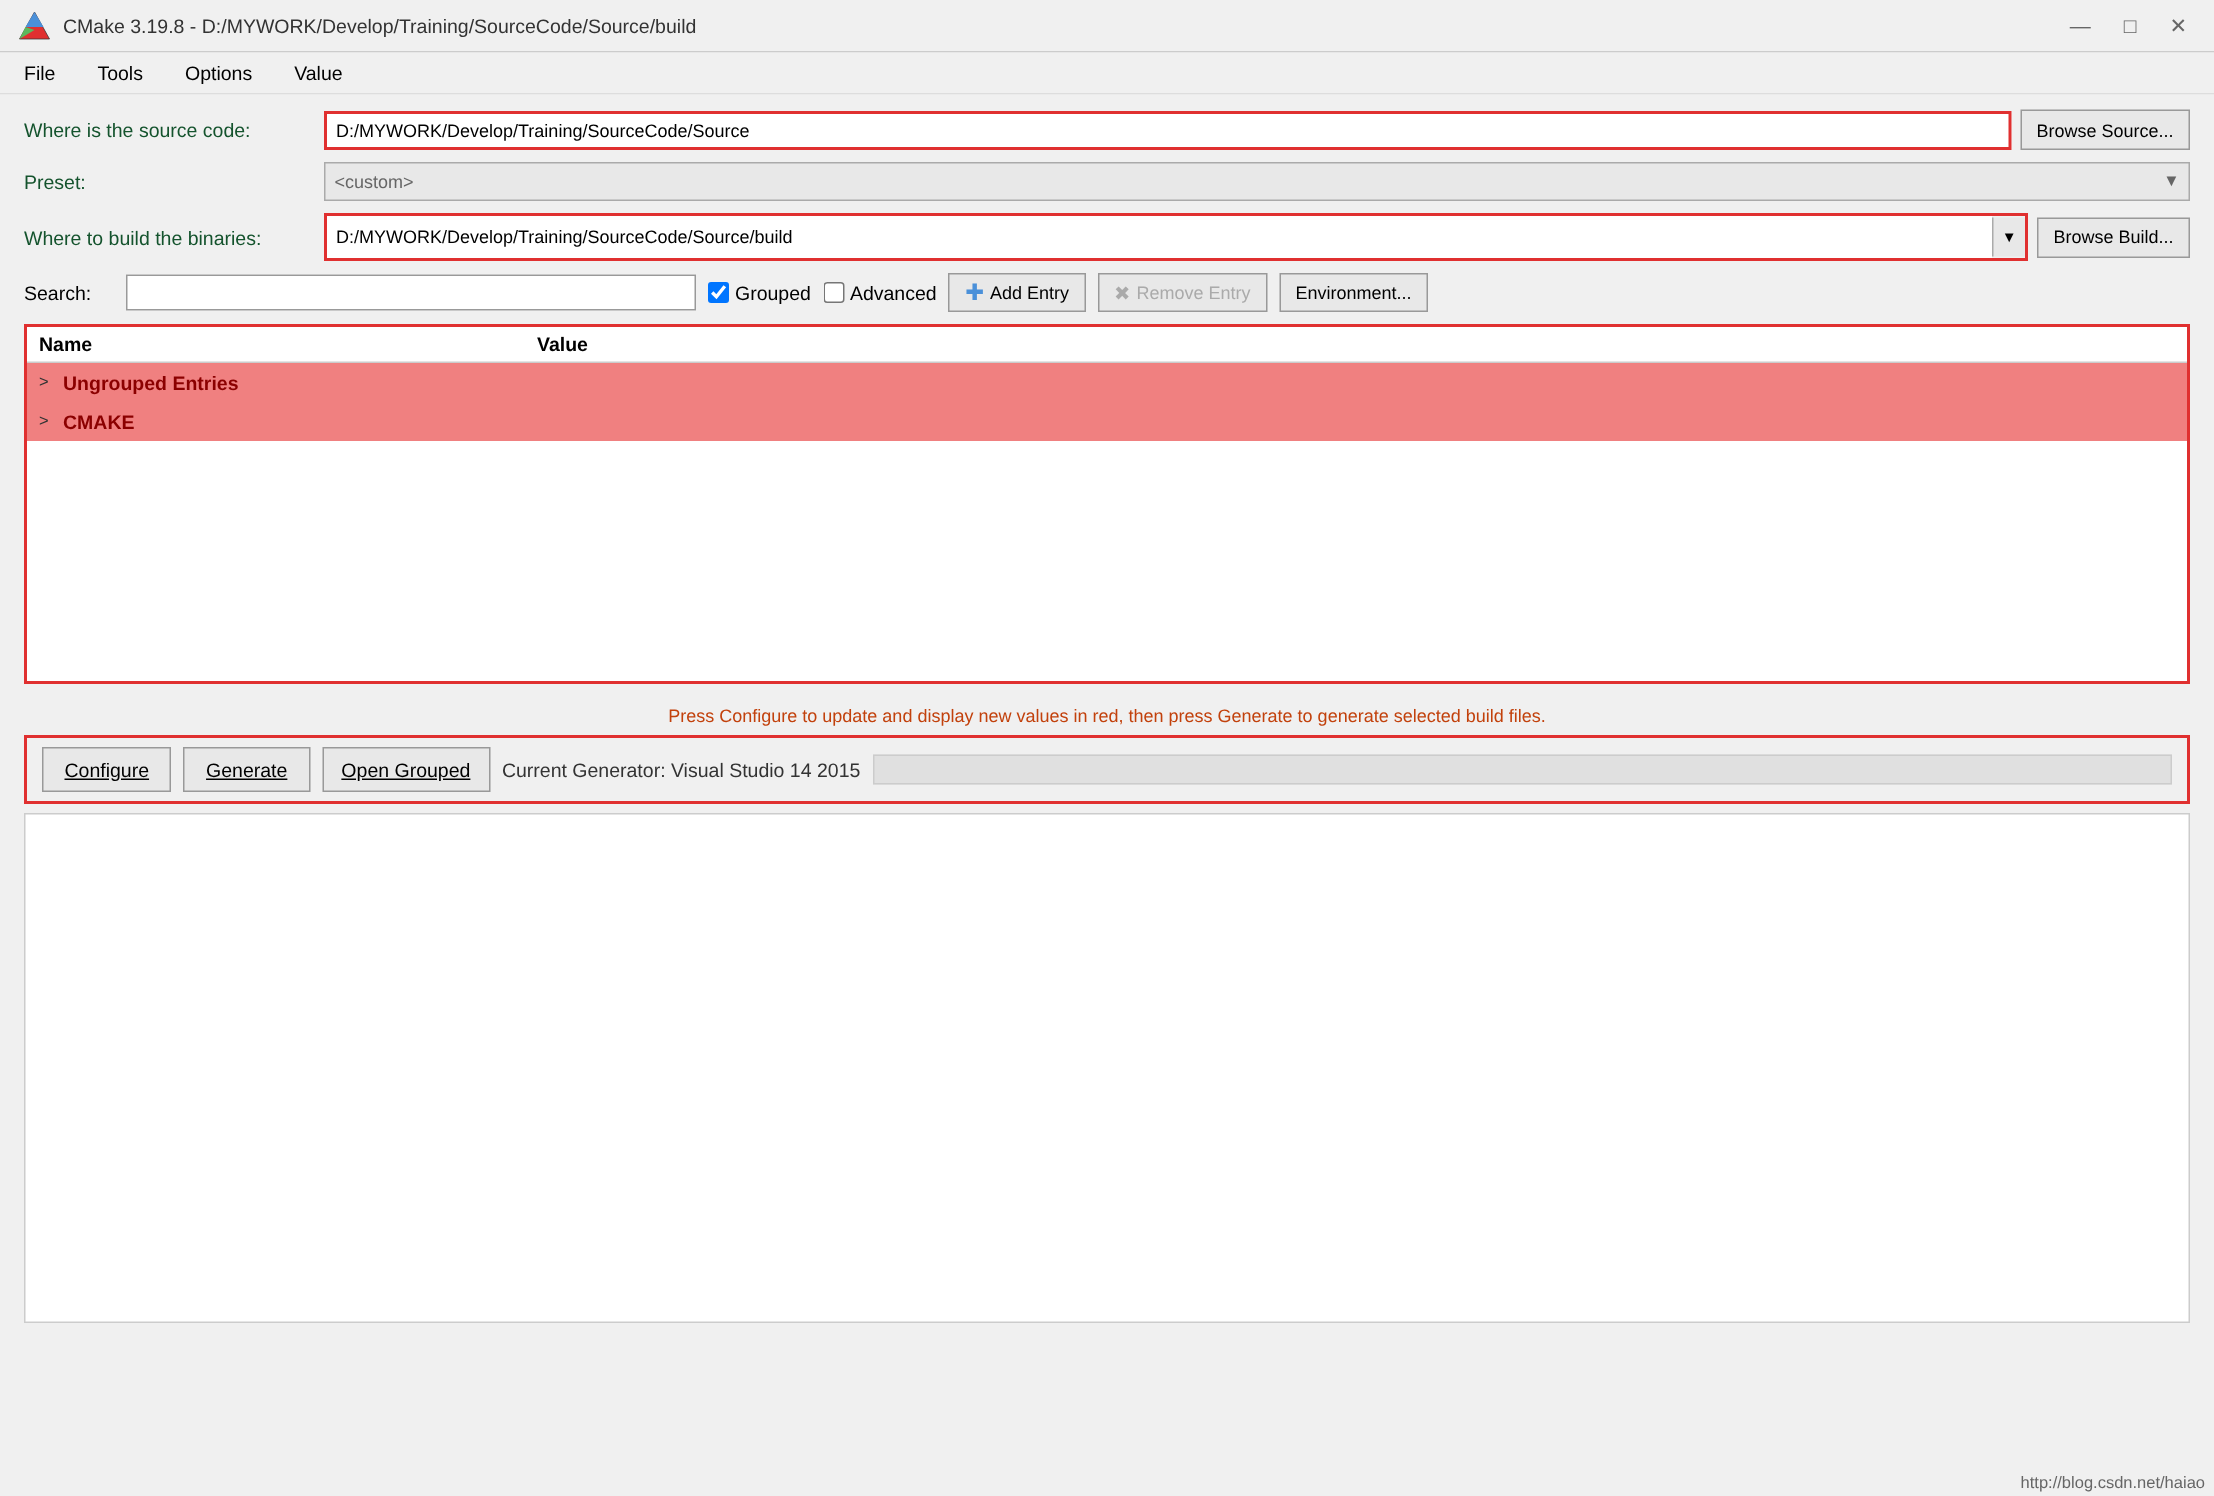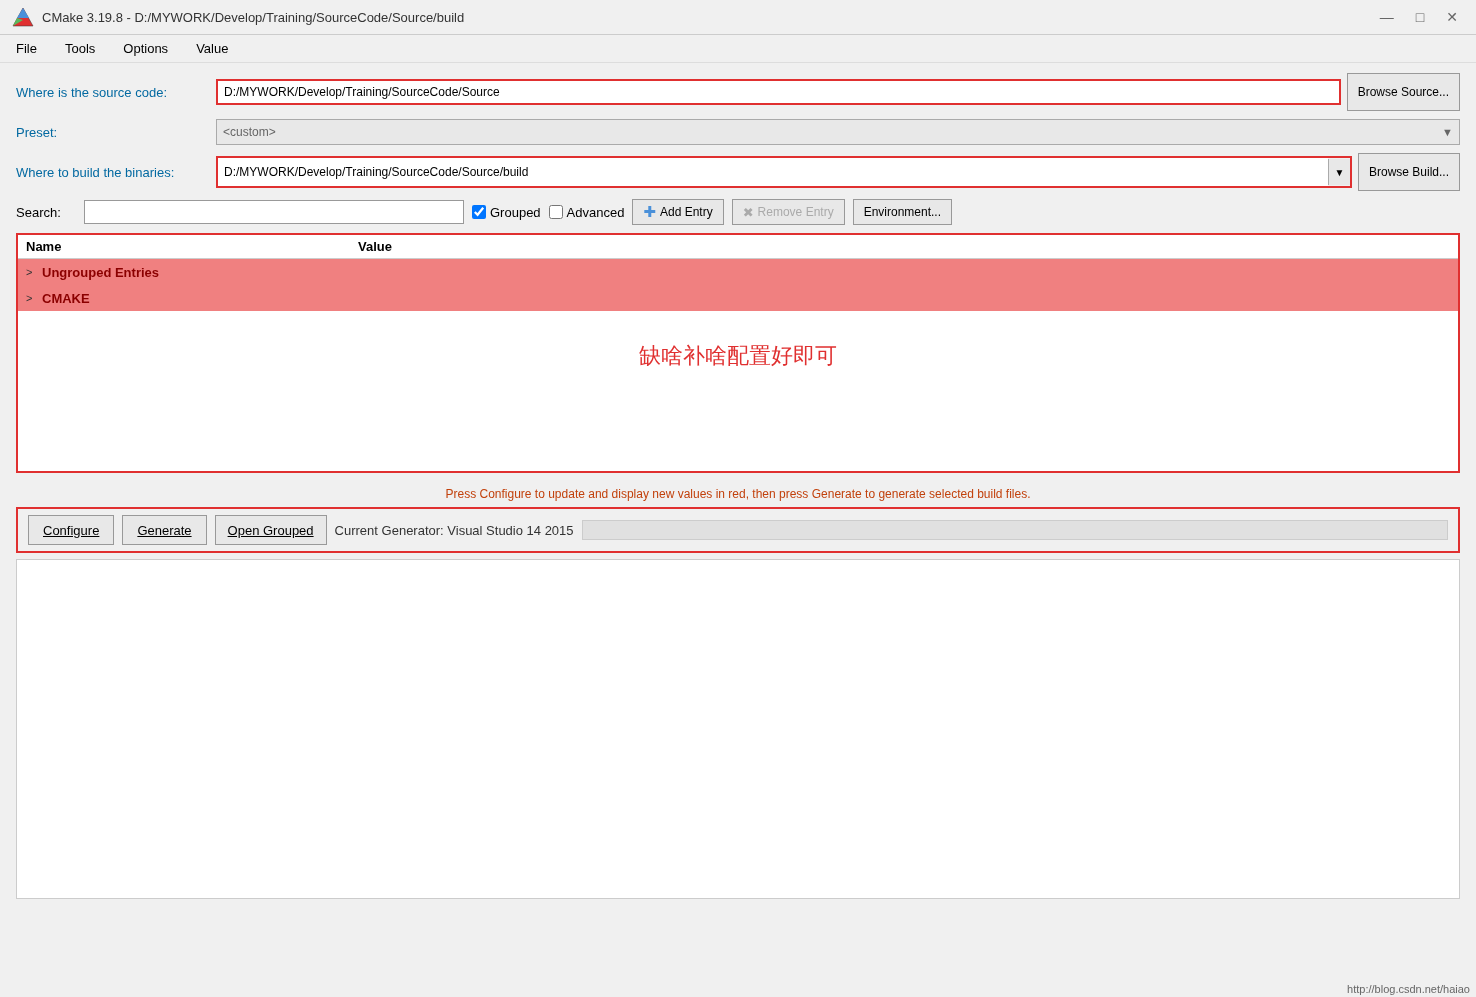--- a/index.html
+++ b/index.html
@@ -61,21 +61,21 @@
       padding: 10px 16px;
     }
     .form-row {
       display: flex;
       align-items: center;
       margin-bottom: 8px;
     }
     .form-label {
       min-width: 200px;
       font-size: 13px;
-      color: #0369a1;
+      color: #14532d;
     }
     .form-input {
       flex: 1;
       height: 26px;
       border: 1px solid #999;
       padding: 2px 6px;
       font-size: 12px;
       background: #fff;
       outline: none;
     }
@@ -89,21 +89,21 @@
       padding: 2px 6px;
       font-size: 12px;
       background: #e8e8e8;
       color: #666;
       display: flex;
       align-items: center;
       justify-content: space-between;
     }
     .browse-btn {
       margin-left: 6px;
-      height: 38px;
+      height: 27px;
       padding: 0 10px;
       font-size: 12px;
       background: #e8e8e8;
       border: 1px solid #999;
       cursor: pointer;
       white-space: nowrap;
     }
     .build-input-wrapper {
       flex: 1;
       display: flex;
@@ -370,21 +370,20 @@
     </div>
     <div class="table-row">
       <span class="row-expand">&gt;</span>
       <span class="row-name">Ungrouped Entries</span>
     </div>
     <div class="table-row">
       <span class="row-expand">&gt;</span>
       <span class="row-name">CMAKE</span>
     </div>
 
-    <div class="annotation-text">缺啥补啥配置好即可</div>
   </div>
 
   <div class="bottom-info">Press Configure to update and display new values in red, then press Generate to generate selected build files.</div>
 
   <div class="bottom-bar">
     <button class="configure-btn underline-btn">Configure</button>
     <button class="generate-btn underline-btn">Generate</button>
     <button class="open-project-btn underline-btn">Open Grouped</button>
     <span class="generator-text">Current Generator: Visual Studio 14 2015</span>
     <div class="progress-bar"></div>

